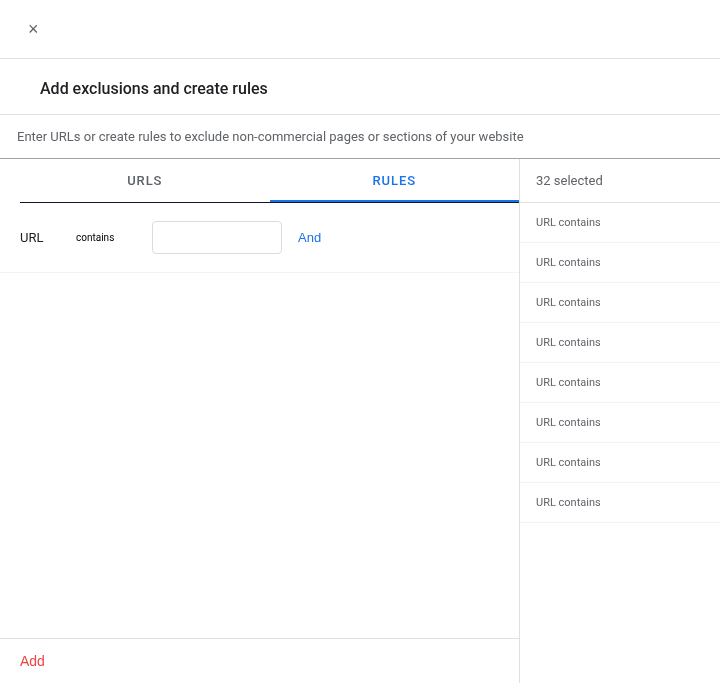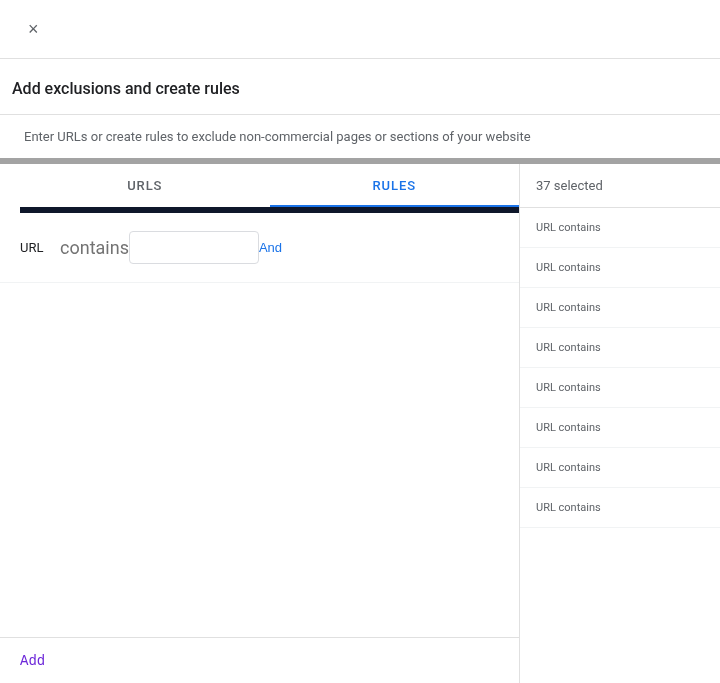--- a/index.html
+++ b/index.html
@@ -46,54 +46,54 @@
       line-height: 1;
     }
 
     .dialog-title {
       font-size: 22px;
       font-weight: 400;
       color: #202124;
     }
 
     .section-header {
-      padding: 20px 12px 16px;
+      padding: 20px 40px 16px;
       border-bottom: 1px solid #e0e0e0;
     }
 
     .section-title {
       font-size: 16px;
       font-weight: 500;
       color: #202124;
     }
 
     .section-desc {
-      padding: 14px 24px;
-      font-size: 13px;
-      color: #5f6368;
-      border-bottom: 6px solid #a3a3a3;
+      padding: 14px 17px;
+      font-size: 13px;
+      color: #5f6368;
+      border-bottom: 1px solid #a3a3a3;
     }
 
     .content-area {
       display: flex;
       flex: 1;
       overflow: hidden;
     }
 
     .left-panel {
       flex: 1;
       display: flex;
       flex-direction: column;
       border-right: 1px solid #e0e0e0;
       min-width: 0;
     }
 
     .tabs-row {
       display: flex;
-      border-bottom: 6px solid #0f172a;
+      border-bottom: 1px solid #0f172a;
       margin-left: 20px;
     }
 
     .tab {
       flex: 1;
       text-align: center;
       padding: 14px 0;
       font-size: 13px;
       font-weight: 500;
       color: #5f6368;
@@ -115,33 +115,33 @@
       left: 0;
       right: 0;
       height: 2px;
       background: #1a73e8;
     }
 
     .rule-row {
       display: flex;
       align-items: center;
       padding: 18px 20px;
-      gap: 0;
+      gap: 16px;
       border-bottom: 1px solid #f1f3f4;
     }
 
     .rule-label {
       font-size: 13px;
       color: #202124;
       min-width: 40px;
     }
 
     .rule-contains {
-      font-size: 18px;
-      color: #737373;
+      font-size: 10px;
+      color: #000000;
       min-width: 60px;
     }
 
     .rule-input {
       border: 1px solid #dadce0;
       border-radius: 4px;
       padding: 8px 10px;
       font-size: 13px;
       width: 130px;
       outline: none;
@@ -159,26 +159,25 @@
     }
 
     .add-btn-row {
       padding: 14px 20px;
       border-top: 1px solid #e0e0e0;
       margin-top: auto;
     }
 
     .add-btn {
       font-size: 14px;
-      color: #6d28d9;
+      color: #ef4444;
       font-weight: 500;
       background: none;
       border: none;
       cursor: pointer;
-      font-family: Liberation Mono, monospace;
     }
 
     .right-panel {
       width: 200px;
       flex-shrink: 0;
       display: flex;
       flex-direction: column;
       overflow-y: auto;
     }
 
@@ -231,21 +230,21 @@
 
       <div style="flex:1;"></div>
 
       <div class="add-btn-row">
         <button class="add-btn">Add</button>
       </div>
 
     </div>
 
     <div class="right-panel">
-      <div class="selected-header">37 selected</div>
+      <div class="selected-header">32 selected</div>
 
       <div class="url-contains-item">URL contains</div>
       <div class="url-contains-item">URL contains</div>
       <div class="url-contains-item">URL contains</div>
       <div class="url-contains-item">URL contains</div>
       <div class="url-contains-item">URL contains</div>
       <div class="url-contains-item">URL contains</div>
       <div class="url-contains-item">URL contains</div>
       <div class="url-contains-item">URL contains</div>
     </div>

